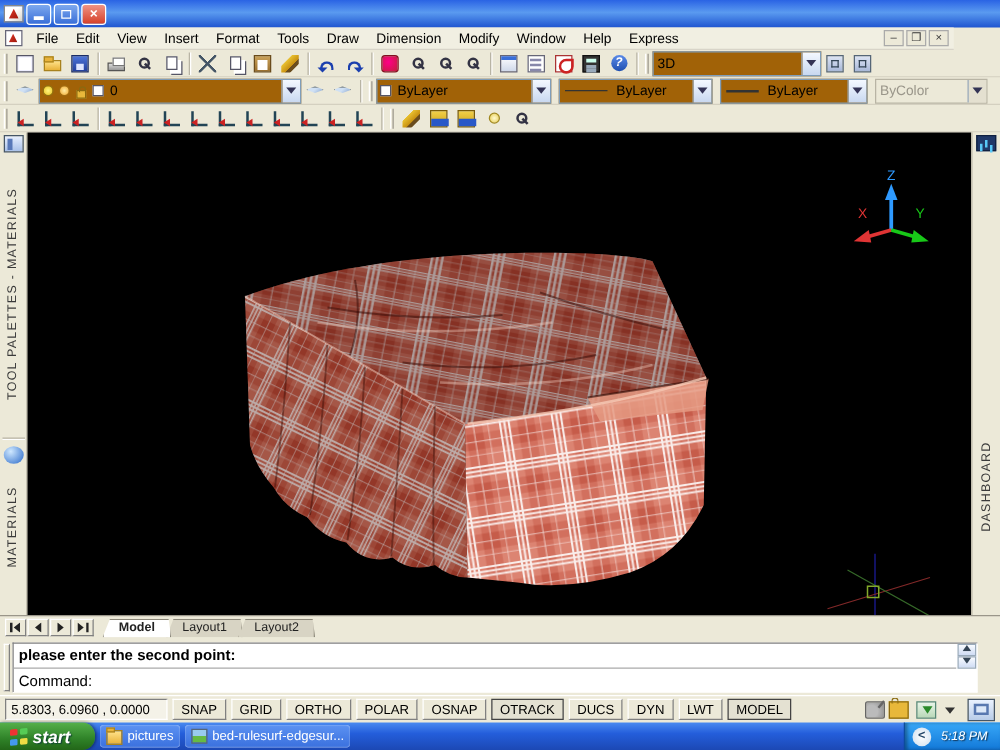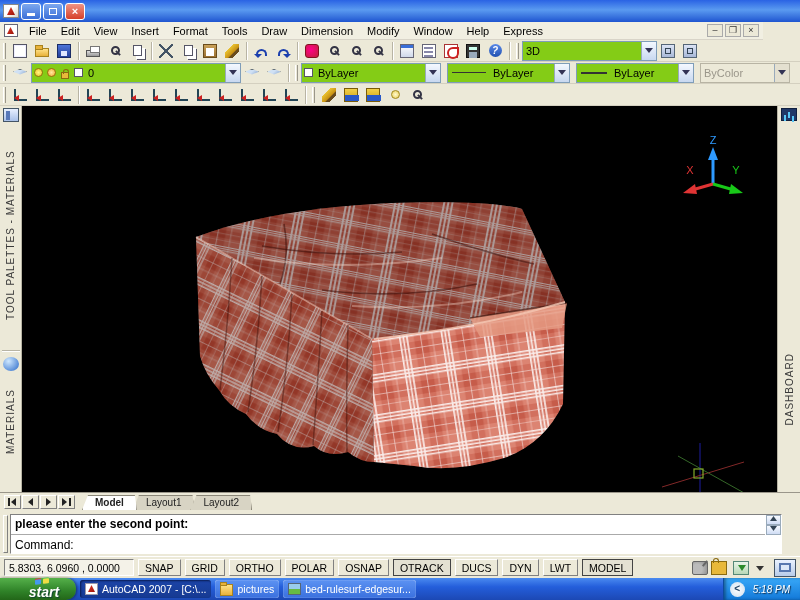--- a/index.html
+++ b/index.html
@@ -76,21 +76,21 @@
   .i-lock { width:8px; height:7px; background:#e8b83a; border:1px solid #8a6a10; margin:5px 3px 0; position:relative;}
   .i-lock:before { content:""; position:absolute; left:1px; top:-4px; width:4px; height:4px; border:1px solid #8a6a10; border-bottom:none; border-radius:3px 3px 0 0; }
   .i-wsq { width:9px; height:9px; background:#fff; border:1px solid #556; margin:2px; }
   .i-layers { background:linear-gradient(135deg,#cfe0f4 40%,#7a9ac8); border:1px solid #456; clip-path:polygon(50% 0,100% 30%,50% 60%,0 30%); height:9px; margin-top:2px; }
   .i-layers:after { content:""; position:absolute; left:0; top:5px; width:12px; height:6px; background:#5a80b8; clip-path:polygon(50% 0,100% 50%,50% 100%,0 50%); }
   .i-render { background:linear-gradient(#f2d048,#caa018); border:1px solid #7a5c08; }
   .i-render:after { content:""; position:absolute; left:0; bottom:0; width:14px; height:6px; background:#2858c8; }
   .i-light { width:9px; height:9px; border-radius:50%; background:radial-gradient(#fffad0,#e8cc50); border:1px solid #a08820; margin:2px; }
   .i-mat { width:11px; height:11px; border-radius:50%; background:radial-gradient(circle at 35% 30%,#cfe8ff,#2868c8); margin:1px; }
 
-  .combo { height:20px; background:#84cc16; border:1px solid #7f9db9; display:flex; align-items:center; position:relative; font-size:11px; }
+  .combo { height:20px; background:#a16207; border:1px solid #7f9db9; display:flex; align-items:center; position:relative; font-size:11px; }
   .combo .val { flex:1; padding:0 3px; white-space:nowrap; overflow:hidden; }
   .combo .ddbtn { width:15px; height:18px; background:linear-gradient(#f4f8ff,#c8d8f0); border-left:1px solid #9ab; display:flex; align-items:center; justify-content:center; }
   .combo .ddbtn:after { content:""; border:4px solid transparent; border-top:5px solid #335; margin-top:4px; }
   .combo.disabled { background:#ece9d8; color:#9a968a; border-color:#b8b4a4; }
   .combo.disabled .ddbtn { background:#e4e0d0; }
   .lineglyph { display:inline-block; width:34px; height:1px; background:#333; margin:0 4px; }
   .lineglyph.thick { height:2px; }
 
   .ucsg { width:13px; height:12px; border-left:2px solid #245; border-bottom:2px solid #245; position:relative; }
   .ucsg:after { content:""; position:absolute; left:-5px; bottom:-2px; border:3px solid transparent; border-right:5px solid #c22; }
@@ -148,21 +148,21 @@
   .i-traydl { background:linear-gradient(#e8f4e8,#b8d8b8); border:1px solid #587; }
   .i-traydl:after { content:""; position:absolute; left:4px; top:3px; border:4px solid transparent; border-top:6px solid #2a8a2a; }
   .i-chev:after { content:""; position:absolute; left:4px; top:5px; border:4px solid transparent; border-top:5px solid #333; }
   #cleanscreen { width:22px; height:18px; margin-left:6px; border:1px solid #456; background:linear-gradient(#eaf2ff,#b8cce8); }
   #cleanscreen i { display:block; margin:3px auto; width:12px; height:9px; border:2px solid #5878b0; background:#dce8f8; }
 
   
   #taskbar { position:absolute; left:0; top:578px; width:800px; height:22px;
     background:linear-gradient(#4a8af0,#245edb 40%,#1c48b4); display:flex; align-items:center; }
   #startbtn { height:22px; width:76px; background:linear-gradient(#55b04a,#2f8228 60%,#226618);
-    border-radius:0 10px 10px 0; box-shadow:1px 0 3px rgba(0,0,0,.5); display:flex; align-items:center; padding-left:8px;flex-direction:column; }
+    border-radius:0 10px 10px 0; box-shadow:1px 0 3px rgba(0,0,0,.5); display:flex; align-items:center; padding-left:8px; }
   #startbtn .slabel { color:#fff; font-weight:bold; font-style:italic; font-size:14px; margin-left:4px; text-shadow:1px 1px 1px #143; }
   .flag { width:14px; height:13px; position:relative; transform:skewY(-6deg); }
   .flag i { position:absolute; width:6px; height:5px; border-radius:1px; }
   .flag .f1 { left:0; top:0; background:#e33; } .flag .f2 { right:0; top:0; background:#5c5; }
   .flag .f3 { left:0; bottom:0; background:#49e; } .flag .f4 { right:0; bottom:0; background:#ed4; }
   .task { height:18px; margin-left:4px; flex:0 0 auto; border-radius:3px; display:flex; align-items:center; padding:0 5px;
     background:linear-gradient(#5c92f2,#3a70de); box-shadow:inset 0 0 1px #fff; color:#fff; font-size:10.5px; }
   .task.active { background:linear-gradient(#1c44a8,#163a92); box-shadow:inset 1px 1px 2px #0a1c50; }
   .task .tlabel { margin-left:4px; white-space:nowrap; overflow:hidden; max-width:108px; }
   .task .tico { width:13px; height:12px; flex:0 0 auto; }
@@ -595,24 +595,20 @@
   <div id="taskbar">
     <div id="startbtn">
       <span class="flag">
           <i class="f1"></i>
           <i class="f2"></i>
           <i class="f3"></i>
           <i class="f4"></i>
         </span>
       <span class="slabel">start</span>
     </div>
-    <div class="task active">
-      <i class="tico i-acadsm"></i>
-      <span class="tlabel">AutoCAD 2007 - [C:\...</span>
-    </div>
     <div class="task">
       <i class="tico i-fold"></i>
       <span class="tlabel">pictures</span>
     </div>
     <div class="task">
       <i class="tico i-pic"></i>
       <span class="tlabel">bed-rulesurf-edgesur...</span>
     </div>
     <div id="traybar">
       <b id="trayChev">&lt;</b>

